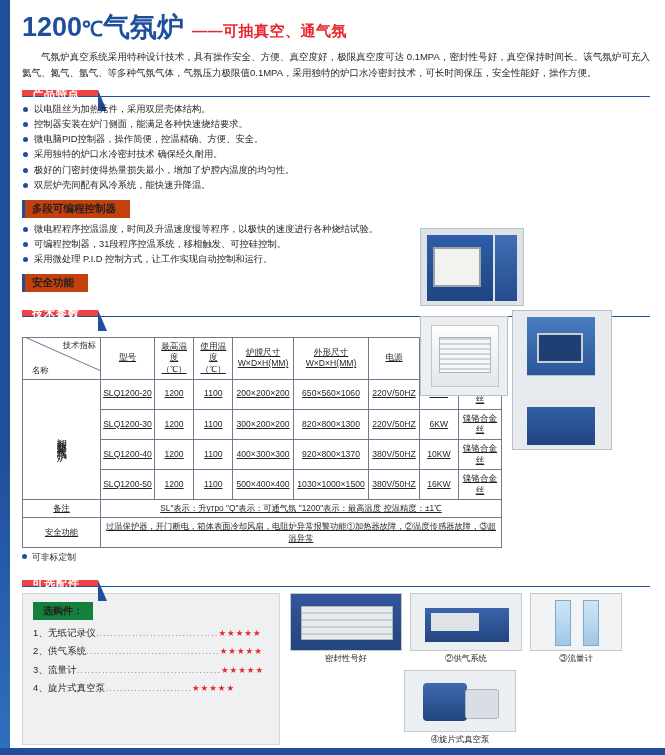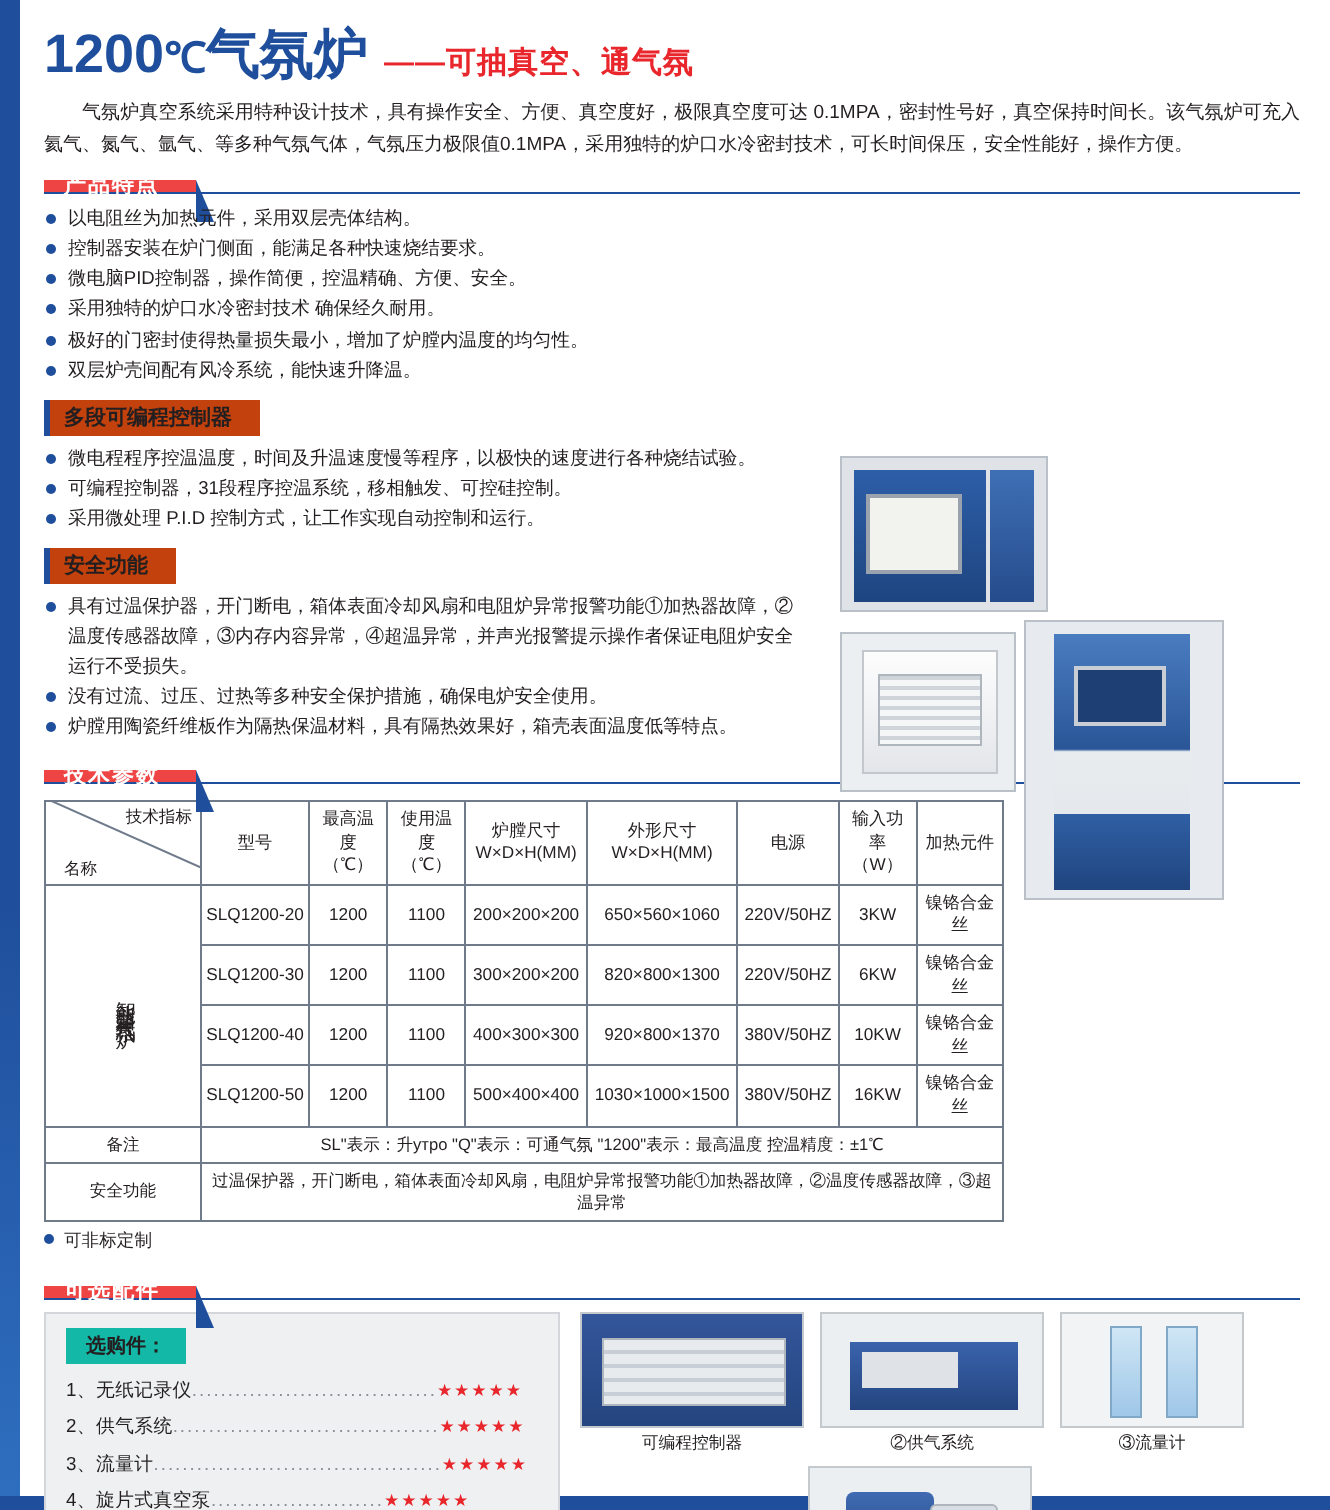--- a/index.html
+++ b/index.html
@@ -182,23 +182,24 @@
   #photo-cabinet .grill {
     position: absolute; left: 18px; top: 20px; width: 52px; height: 36px;
     background: repeating-linear-gradient(180deg,#cfd4da 0 2px,#f4f6f8 2px 5px);
     border: 1px solid #aeb5bd;
   }
 
   
   table.spec {
     border-collapse: collapse;
     width: 480px;
-    margin-top: 8px;
+    margin-top: 20px;
     font-size: 8.6px;
     color: #231f20;
+    text-decoration: underline;
   }
   table.spec th, table.spec td {
     border: 1px solid #6f7b8a;
     text-align: center;
     vertical-align: middle;
     padding: 3px 2px;
     line-height: 1.35;
   }
   table.spec thead th {
     font-weight: normal;
@@ -258,21 +259,21 @@
   .acc-left {
     width: 258px;
     background: #eef0f2;
     border: 1px solid #d3d7db;
     padding: 6px 10px 10px 10px;
   }
   .acc-left h4 {
     margin: 0 0 4px 0;
     font-size: 10px;
     font-weight: bold;
-    background: #14b8a6;
+    background: #15803d;
     display: inline-block;
     padding: 2px 10px;
     color: #231f20;
   }
   .acc-item {
     font-size: 9.4px;
     line-height: 1.95;
     letter-spacing: 0.2px;
     white-space: nowrap;
     overflow: hidden;
@@ -368,25 +369,20 @@
         
         <div class="sub-head">多段可编程控制器</div>
         <ul class="bullets">
           <li>微电程程序控温温度，时间及升温速度慢等程序，以极快的速度进行各种烧结试验。</li>
           <li>可编程控制器，31段程序控温系统，移相触发、可控硅控制。</li>
           <li>采用微处理 P.I.D 控制方式，让工作实现自动控制和运行。</li>
         </ul>
 
         
         <div class="sub-head">安全功能</div>
-        <ul class="bullets">
-          <li>具有过温保护器，开门断电，箱体表面冷却风扇和电阻炉异常报警功能①加热器故障，②温度传感器故障，③内存内容异常，④超温异常，并声光报警提示操作者保证电阻炉安全运行不受损失。</li>
-          <li>没有过流、过压、过热等多种安全保护措施，确保电炉安全使用。</li>
-          <li>炉膛用陶瓷纤维板作为隔热保温材料，具有隔热效果好，箱壳表面温度低等特点。</li>
-        </ul>
       </div>
 
       <div class="col-img">
         <div class="photo" id="photo-furnace-1">
           <div class="body"></div>
           <div class="door"></div>
           <div class="panel">
             
             
             
@@ -502,21 +498,21 @@
         <div class="acc-item"><span>3、</span><span>流量计</span><span class="dots">........................................</span><span class="stars">★★★★★</span></div>
         <div class="acc-item"><span>4、</span><span>旋片式真空泵</span><span class="dots">........................</span><span class="stars">★★★★★</span></div>
       </div>
 
       <div class="acc-right">
         <div class="acc-grid">
           <div class="acc-cell">
             <div class="acc-photo" id="acc-recorder">
               <div class="face"></div>
             </div>
-            <div class="acc-cap">可编程控制器</div>
+            <div class="acc-cap">密封性号好</div>
           </div>
           <div class="acc-cell">
             <div class="acc-photo" id="acc-gas">
               <div class="cab"></div>
               <div class="cab-face"></div>
             </div>
             <div class="acc-cap">②供气系统</div>
           </div>
           <div class="acc-cell">
             <div class="acc-photo" id="acc-flow">

